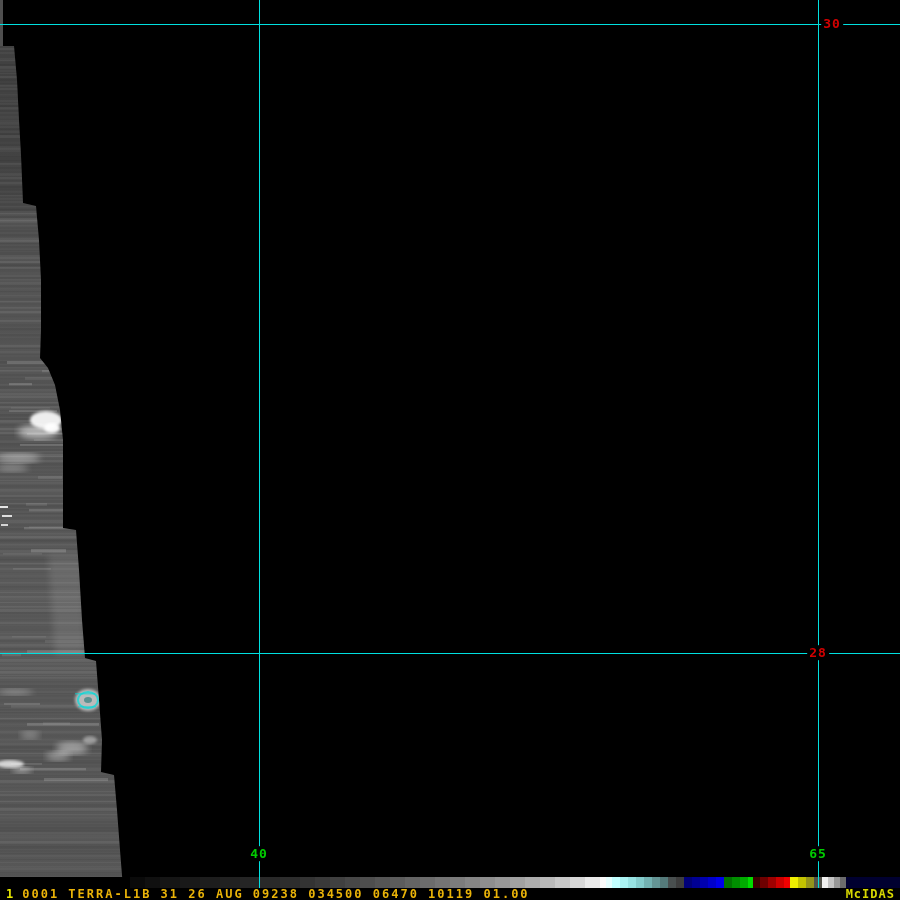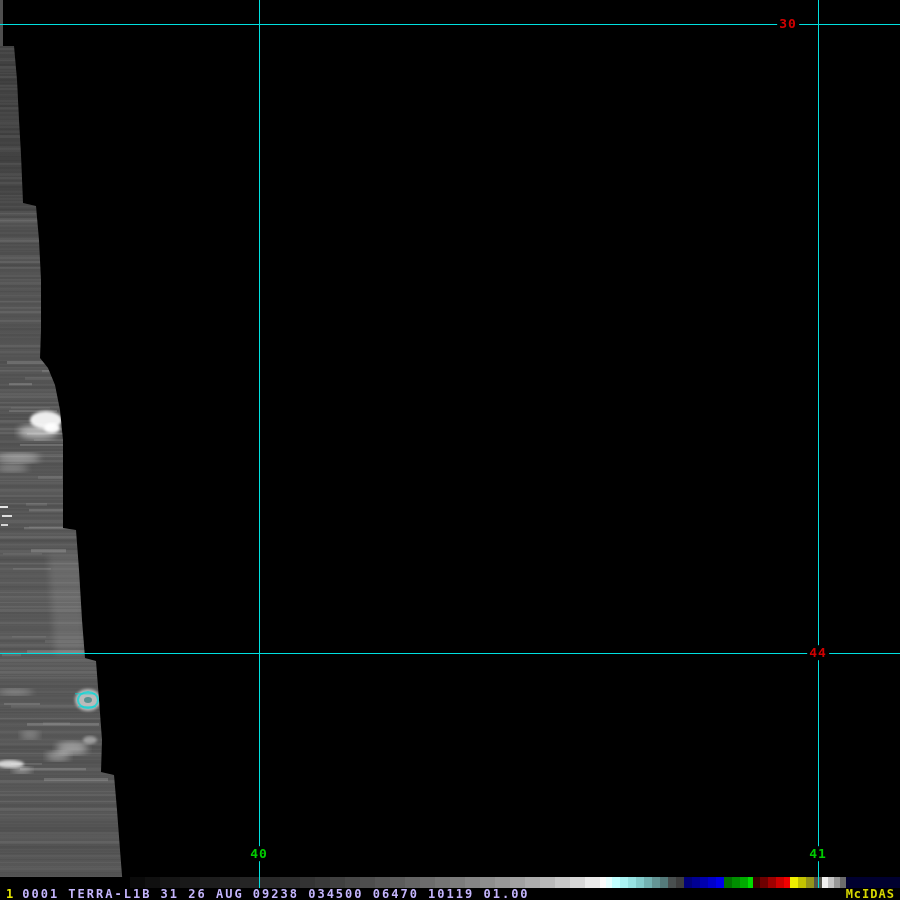--- a/index.html
+++ b/index.html
@@ -466,25 +466,25 @@
       <div style="width: 6px; background: rgb(152, 152, 152);"></div>
       <div style="width: 6px; background: rgb(108, 108, 108);"></div>
       <div style="width: 54px; background: rgb(0, 0, 48);"></div>
     </div>
 
   <div id="grid-layer">
       <div class="h-line" style="top: 24px; background: rgb(0, 224, 224);"></div>
       <div class="h-line" style="top: 653px; background: rgb(0, 224, 224);"></div>
       <div class="v-line" style="left: 259px; height: 889px; background: rgb(0, 224, 224);"></div>
       <div class="v-line" style="left: 818px; height: 889px; background: rgb(0, 224, 224);"></div>
-      <div class="grid-label" style="left: 788px; top: 24px; color: rgb(210, 0, 0);">30</div>
-      <div class="grid-label" style="left: 818px; top: 653px; color: rgb(210, 0, 0);">44</div>
+      <div class="grid-label" style="left: 832px; top: 24px; color: rgb(210, 0, 0);">30</div>
+      <div class="grid-label" style="left: 818px; top: 653px; color: rgb(210, 0, 0);">28</div>
       <div class="grid-label" style="left: 259px; top: 854px; color: rgb(0, 204, 0);">40</div>
-      <div class="grid-label" style="left: 818px; top: 854px; color: rgb(0, 204, 0);">41</div>
+      <div class="grid-label" style="left: 818px; top: 854px; color: rgb(0, 204, 0);">65</div>
     </div>
 
   <div id="status-bar">
     <span id="frame-number" style="color: rgb(232, 232, 0);">1</span>
-    <span id="image-info" style="color: #c4b5fd;">0001 TERRA-L1B 31 26 AUG 09238 034500 06470 10119 01.00</span>
+    <span id="image-info" style="color: #eab308;">0001 TERRA-L1B 31 26 AUG 09238 034500 06470 10119 01.00</span>
     <span id="brand" style="color: rgb(216, 216, 0);">McIDAS</span>
   </div>
 
 </div>
 
 </body></html>

